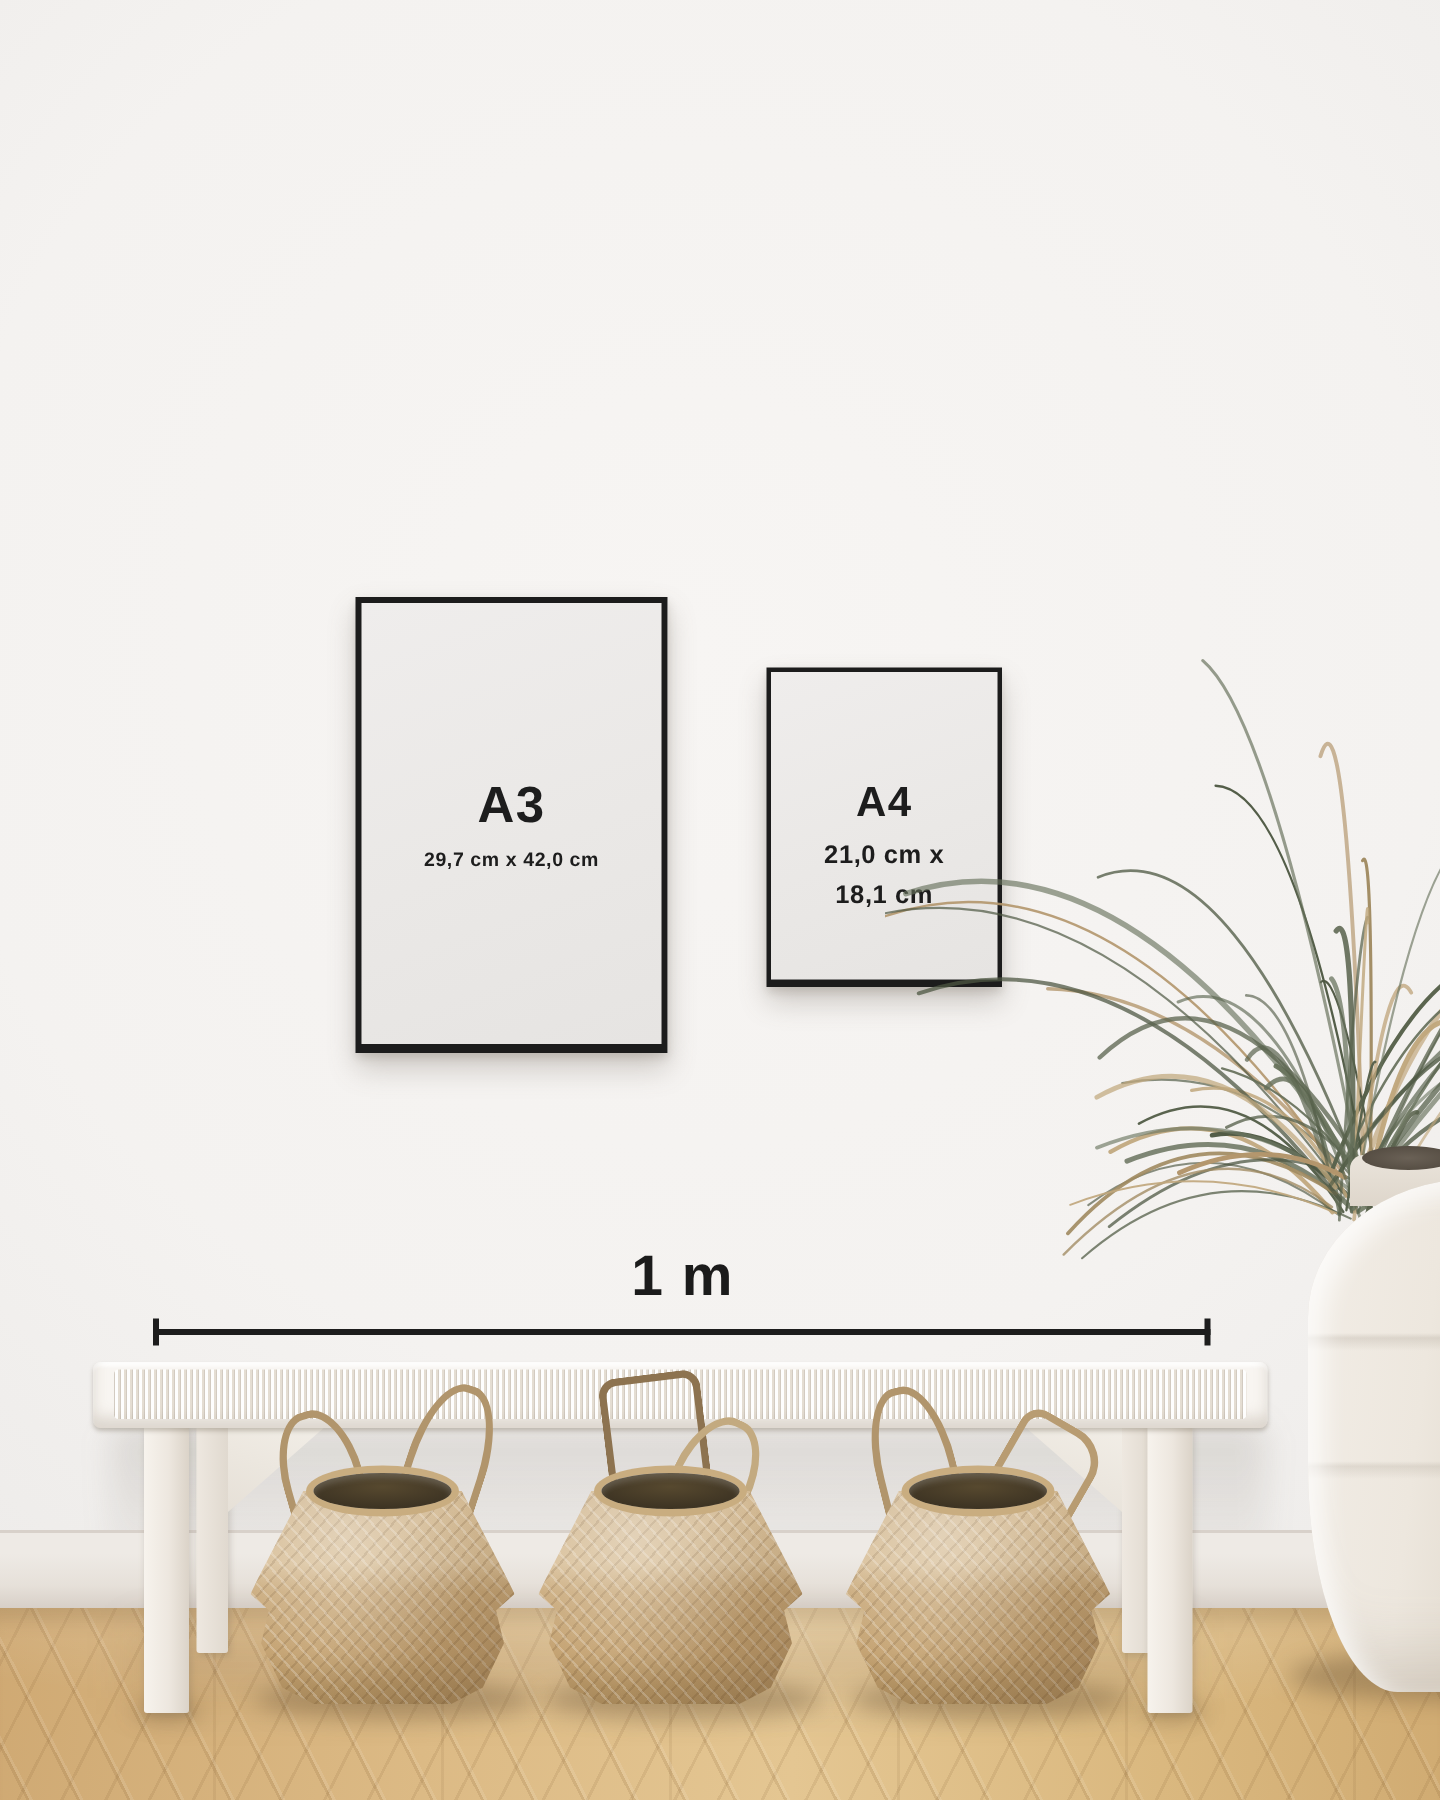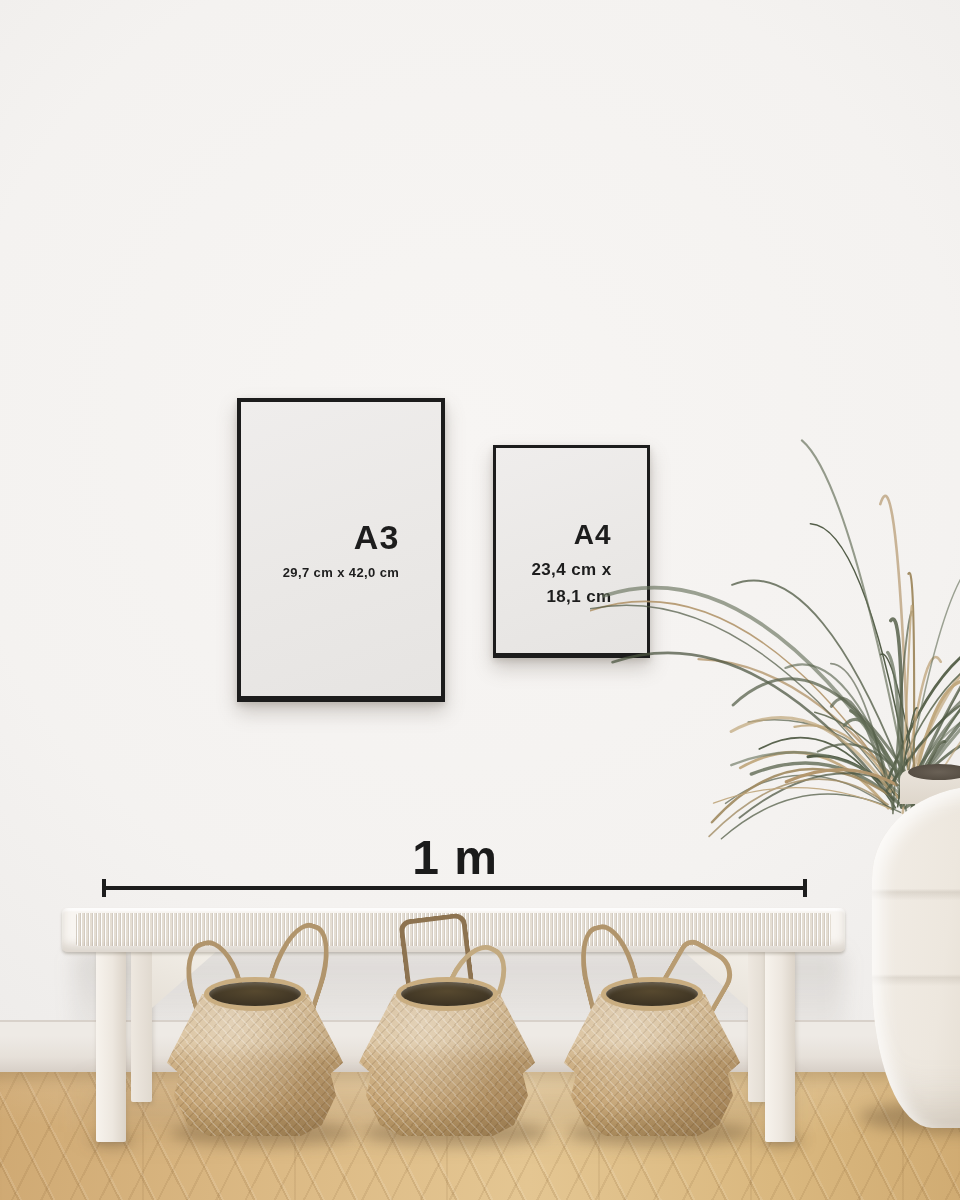--- a/index.html
+++ b/index.html
@@ -8,41 +8,41 @@
     font-family:"Liberation Sans","DejaVu Sans",sans-serif;
     background:radial-gradient(95% 75% at 48% 36%, #f7f5f3 0%, #f4f2f0 55%, #eeeceA 85%, #eae8e6 100%);
   }
   .abs{position:absolute;}
 
   
   .frame{
     box-sizing:border-box;background:linear-gradient(160deg,#efedec 0%,#eae8e6 55%,#e6e4e2 100%);
     border:4px solid #1c1c1c;border-bottom-width:6px;
     box-shadow:0 10px 18px rgba(110,100,88,.30),0 3px 6px rgba(110,100,88,.22);
-    display:flex;flex-direction:column;align-items:center;justify-content:center;text-align:right;
+    display:flex;flex-direction:column;align-items:center;justify-content:center;text-align:center;
     color:#1d1d1d;
   }
   .frame-a3{left:237px;top:398px;width:208px;height:304px;}
-  .frame-a4{left:493px;top:445px;width:157px;height:213px;border-width:3px;border-bottom-width:5px;}
+  .frame-a4{left:511px;top:445px;width:157px;height:213px;border-width:3px;border-bottom-width:5px;}
   .frame-label{font-weight:700;letter-spacing:1px;}
   .frame-a3 .frame-label{font-size:34px;margin-bottom:8px;}
   .frame-a4 .frame-label{font-size:28px;margin-bottom:6px;}
   .frame-dims{font-weight:600;letter-spacing:.4px;}
   .frame-a3 .frame-dims{font-size:13px;}
   .frame-a4 .frame-dims{font-size:17px;line-height:1.55;}
   .frame-a4 .frame-content{transform:translateY(14px);}
 
   
   .scale-line{left:102px;top:886px;width:705px;height:4px;background:#1d1d1d;}
   .scale-line::before,.scale-line::after{
     content:"";position:absolute;top:-7px;width:4px;height:18px;background:#1d1d1d;}
   .scale-line::before{left:0;}
   .scale-line::after{right:0;}
   .scale-label{left:455px;top:830px;transform:translateX(-50%);
-    font-size:48px;font-weight:600;color:#1b1b1b;letter-spacing:1px;}
+    font-size:38px;font-weight:600;color:#1b1b1b;letter-spacing:1px;}
 
   
   .baseboard{left:-10px;right:-10px;top:1020px;height:53px;
     background:linear-gradient(180deg,#d8d1ca 0 2px,#eeeae5 2px 30%,#e6e0d9 70%,#d6cec6 100%);}
   .floor{left:-10px;right:-10px;top:1072px;height:140px;
     background:
       radial-gradient(120% 120% at 50% -10%, rgba(255,255,255,.28), transparent 55%),
       repeating-linear-gradient(63deg, rgba(125,88,45,.15) 0 2px, rgba(255,255,255,.10) 2px 4px, transparent 4px 30px),
       repeating-linear-gradient(-63deg, rgba(125,88,45,.12) 0 2px, transparent 2px 26px),
       repeating-linear-gradient(90deg, rgba(120,85,45,.10) 0 2px, transparent 2px 152px),
@@ -102,21 +102,21 @@
     <div class="frame-content">
       <div class="frame-label">A3</div>
       <div class="frame-dims">29,7 cm x 42,0 cm</div>
     </div>
   </div>
 
   <div class="abs frame frame-a4">
     <div class="frame-content">
       <div class="frame-label">A4</div>
       <div class="frame-dims">
-        <div>23,4 cm x</div>
+        <div>21,0 cm x</div>
         <div>18,1 cm</div>
       </div>
     </div>
   </div>
 
   <div class="abs scale-label">1 m</div>
   <div class="abs scale-line"></div>
 
   <div class="abs" style="left:590px;top:288px;width:380px;height:560px;">
     <svg id="plant-svg" width="380" height="560" viewBox="0 0 380 560">

